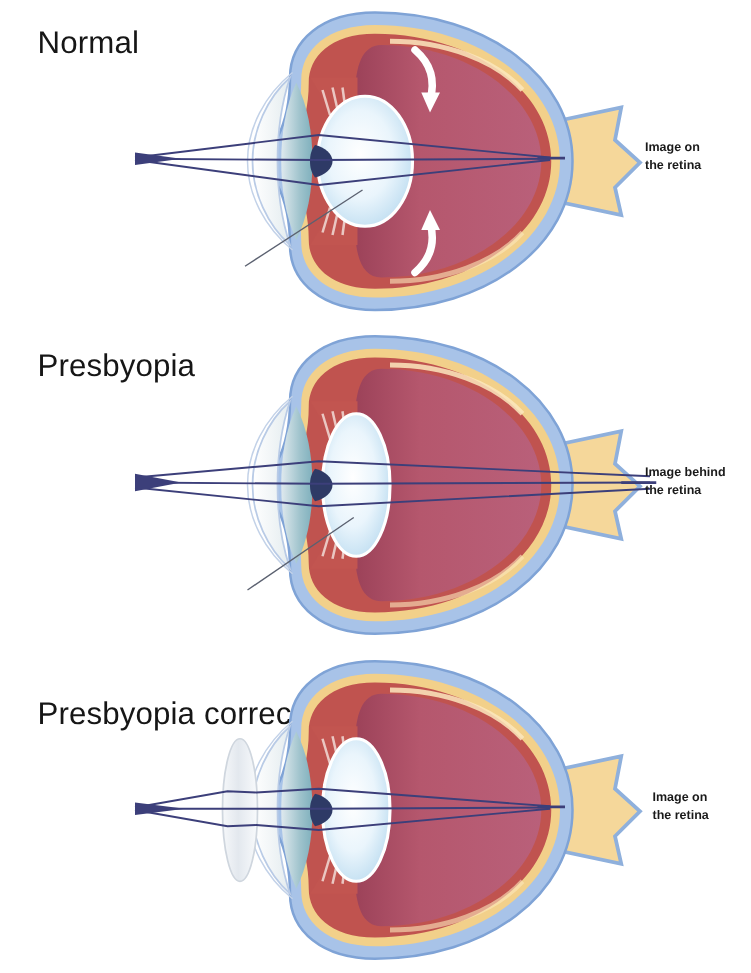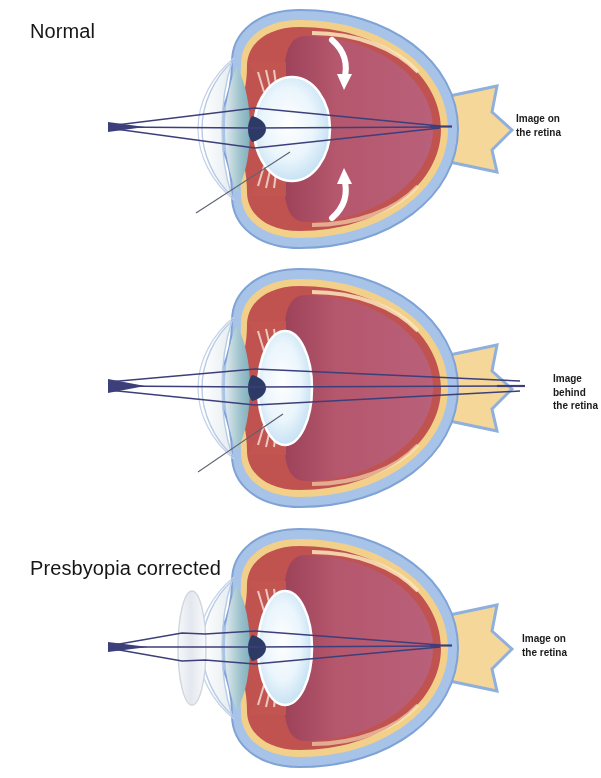--- a/index.html
+++ b/index.html
@@ -8,21 +8,21 @@
     font-family:"Liberation Sans","DejaVu Sans",sans-serif;
     color:#1a1a1a;
   }
   .panel{position:absolute;left:0;width:601px;height:259px;}
   #panel-normal{top:0;}
   #panel-presbyopia{top:259px;}
   #panel-corrected{top:519px;}
 
   .panel-title{
     position:absolute;left:30px;top:20px;
-    font-size:20px;font-weight:400;letter-spacing:.1px;
+    font-size:25px;font-weight:400;letter-spacing:.1px;
     color:#161616;white-space:nowrap;
   }
   #panel-corrected .panel-title{top:38px;}
 
   .side-label{
     position:absolute;font-size:10px;line-height:13.5px;
     color:#1a1a1a;white-space:pre-line;font-weight:700;
   }
   .callout-label{
     position:absolute;font-size:10.5px;line-height:14px;
@@ -119,20 +119,21 @@
     <line x1="430" y1="126.5" x2="452" y2="126.5" stroke="#3c3f7a" stroke-width="2.2"></line>
 
     <line x1="196" y1="213" x2="290" y2="152" stroke="#5b6170" stroke-width="1.1"></line>
   </svg>
 
   <div class="side-label" style="left:516px;top:112px;">Image on
 the retina</div>
 </div>
 
 <div class="panel" id="panel-presbyopia">
+  <div class="panel-title">Presbyopia</div>
 
   <svg class="eye-svg" viewBox="0 0 601 259">
     <defs>
       <linearGradient id="vitG2" x1="0" y1="0" x2="1" y2="0">
         <stop offset="0%" stop-color="#9c4259"></stop>
           <stop offset="35%" stop-color="#b5576d"></stop>
         <stop offset="100%" stop-color="#b9607a"></stop>
       </linearGradient>
       <radialGradient id="lensG2" cx="45%" cy="45%" r="62%">
         <stop offset="0%" stop-color="#ffffff"></stop>
@@ -187,21 +188,21 @@
     <g stroke="#3c3f7a" stroke-width="1.5" fill="none">
       <path d="M108 123 L255 110 L520 122"></path>
       <path d="M108 127 L255 128 L520 127"></path>
       <path d="M108 131 L255 146 L520 132"></path>
     </g>
     <path d="M108 120 L145 127 L108 134 Z" fill="#3c3f7a"></path>
     <line x1="497" y1="127" x2="525" y2="127" stroke="#3c3f7a" stroke-width="2.2"></line>
     <line x1="198" y1="213" x2="283" y2="155" stroke="#5b6170" stroke-width="1.1"></line>
   </svg>
 
-  <div class="side-label" style="left:553px;top:113px;">Image behind
+  <div class="side-label" style="left:516px;top:113px;">Image behind
 the retina</div>
 </div>
 
 <div class="panel" id="panel-corrected">
   <div class="panel-title">Presbyopia corrected</div>
 
   <svg class="eye-svg" viewBox="0 0 601 259">
     <defs>
       <linearGradient id="vitG3" x1="0" y1="0" x2="1" y2="0">
         <stop offset="0%" stop-color="#9c4259"></stop>

